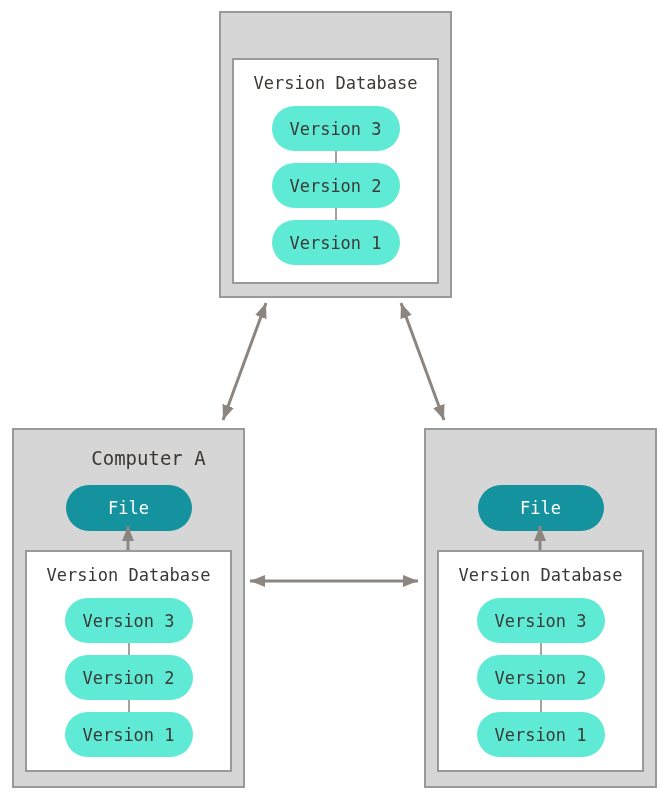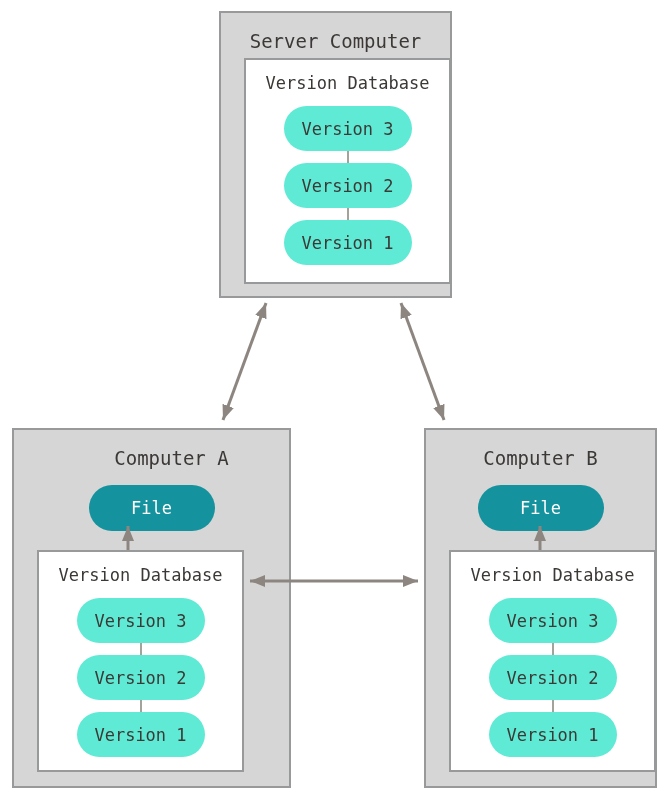--- a/index.html
+++ b/index.html
@@ -11,33 +11,33 @@
     font-family: "DejaVu Sans Mono", "Liberation Mono", monospace;
     overflow: hidden;
   }
   .machine {
     position: absolute;
     background: #d6d6d6;
     border: 2px solid #98999b;
     box-sizing: border-box;
   }
   #server { left: 219px; top: 11px; width: 233px; height: 287px; }
-  #computer-a { left: 12px; top: 428px; width: 279px; height: 360px; padding-left: 40px; }
+  #computer-a { left: 12px; top: 428px; width: 233px; height: 360px; padding-left: 40px; }
   #computer-b { left: 424px; top: 428px; width: 233px; height: 360px; }
   .machine-title {
     margin-top: 16px;
     text-align: center;
     font-size: 19px;
     line-height: 24px;
     color: #3b3836;
     white-space: nowrap;
   }
   .db {
     position: absolute;
-    left: 23px;
+    left: 11px;
     width: 207px;
     background: #ffffff;
     border: 2px solid #98999b;
     box-sizing: border-box;
     display: flex;
     flex-direction: column;
     align-items: center;
     padding-top: 12px;
   }
   #server .db { top: 45px; height: 226px; }
@@ -90,21 +90,20 @@
     top: 0;
     pointer-events: none;
   }
 </style>
 </head>
 <body>
 
 <div class="canvas">
 
   <div class="machine" id="server">
-    <div class="machine-title">Server Computer</div>
     <div class="db">
       <div class="db-title">Version Database</div>
       <div class="pill">Version 3</div>
       <div class="connector"></div>
       <div class="pill">Version 2</div>
       <div class="connector"></div>
       <div class="pill">Version 1</div>
     </div>
   </div>
 
@@ -115,21 +114,20 @@
       <div class="db-title">Version Database</div>
       <div class="pill">Version 3</div>
       <div class="connector"></div>
       <div class="pill">Version 2</div>
       <div class="connector"></div>
       <div class="pill">Version 1</div>
     </div>
   </div>
 
   <div class="machine computer" id="computer-b">
-    <div class="machine-title">Computer B</div>
     <div class="file-pill">File</div>
     <div class="db">
       <div class="db-title">Version Database</div>
       <div class="pill">Version 3</div>
       <div class="connector"></div>
       <div class="pill">Version 2</div>
       <div class="connector"></div>
       <div class="pill">Version 1</div>
     </div>
   </div>

